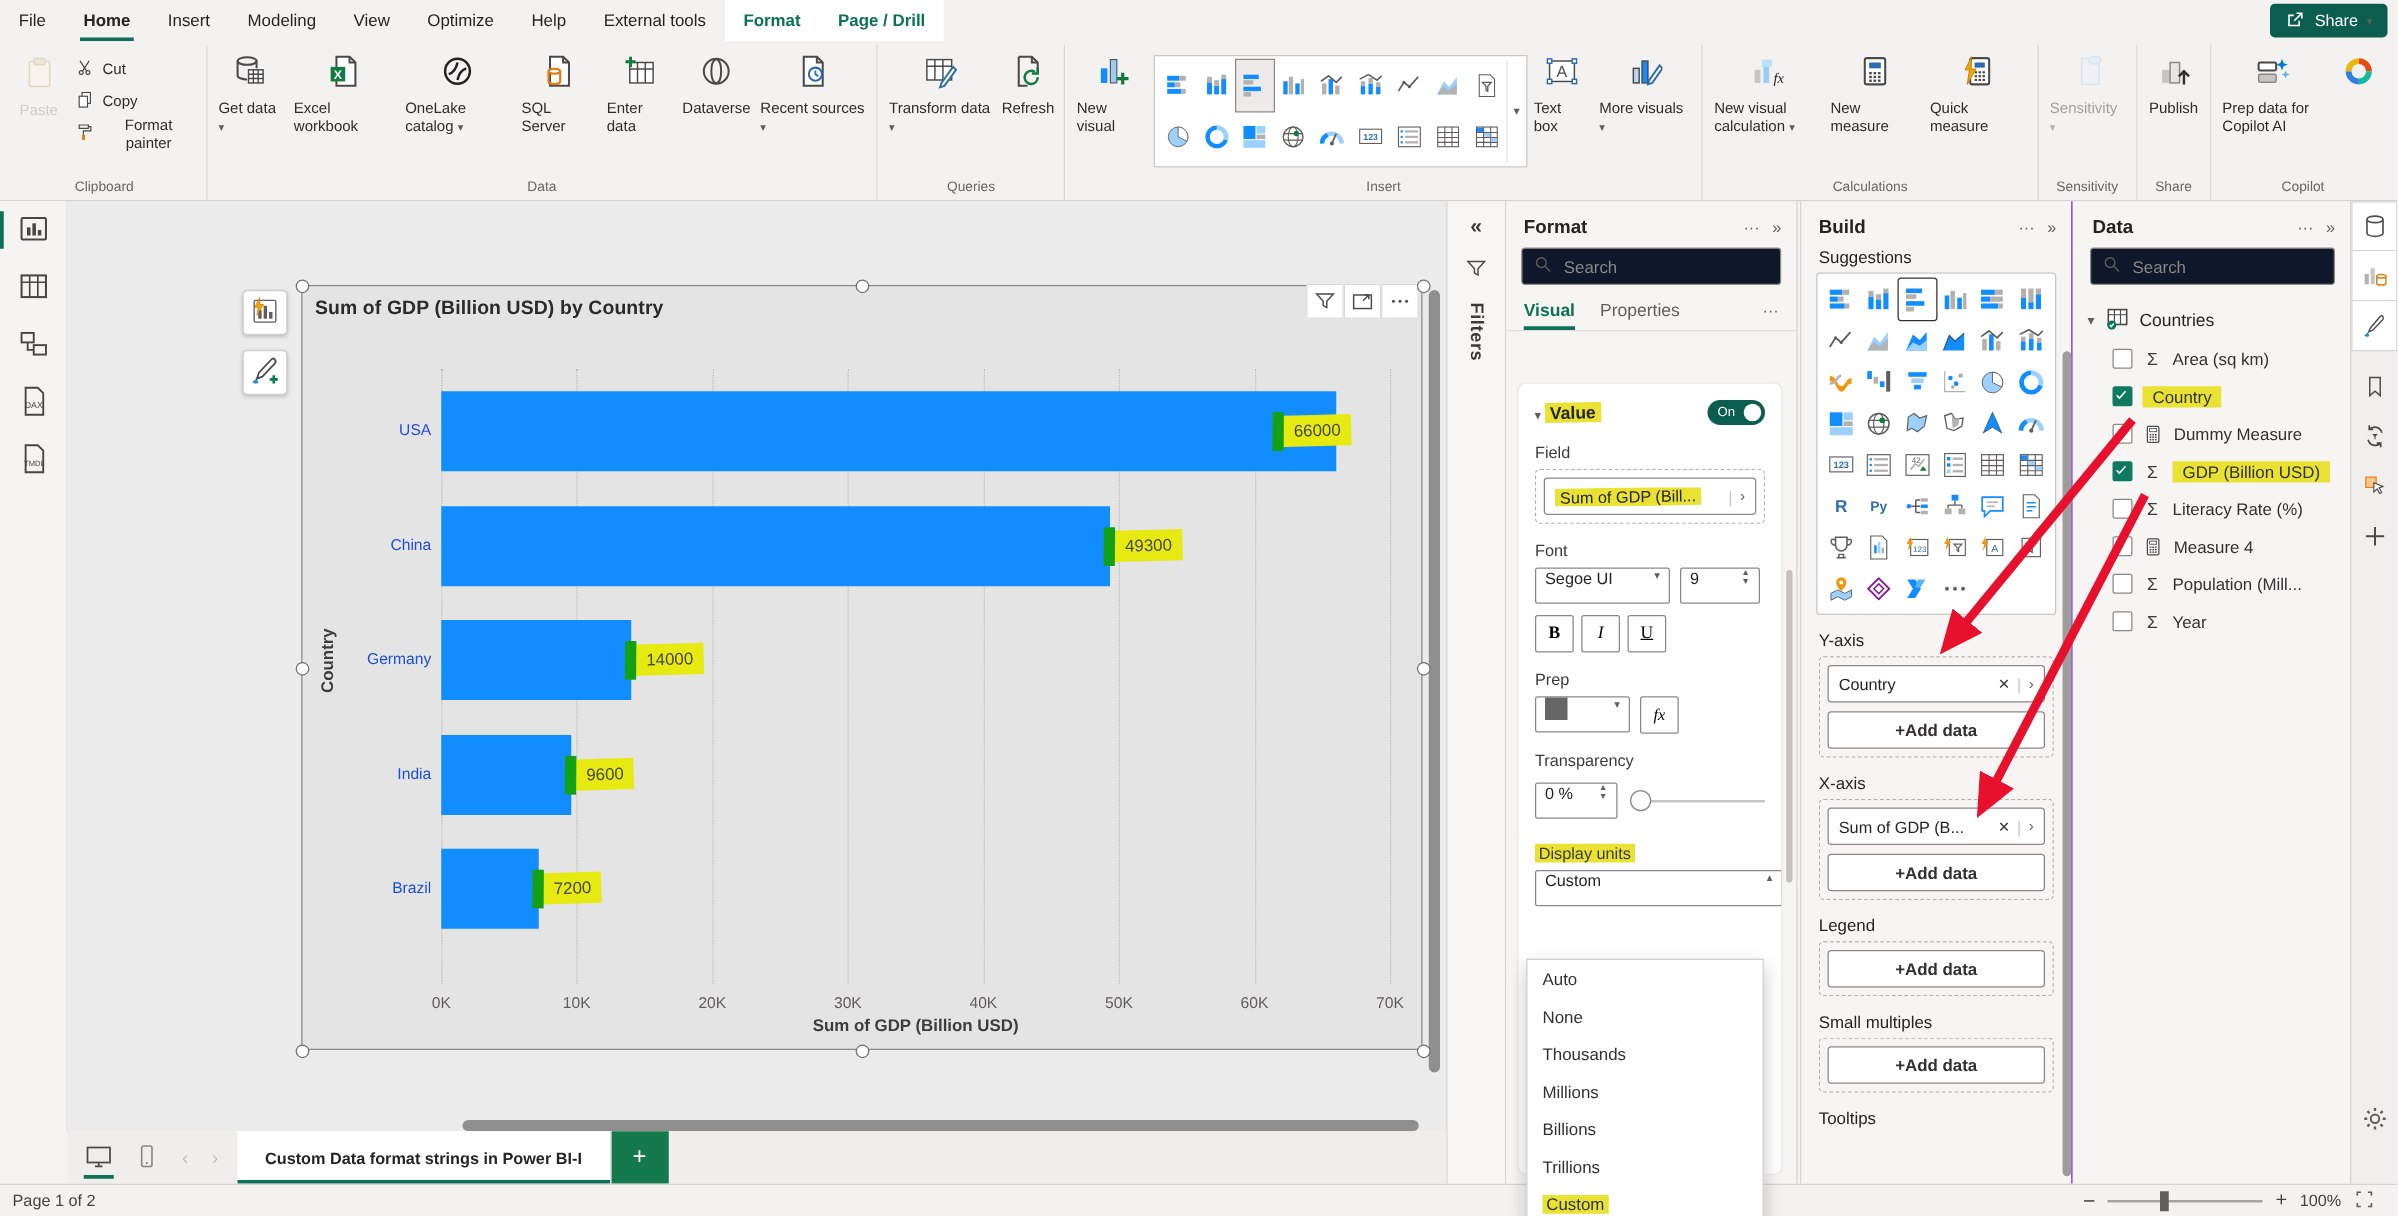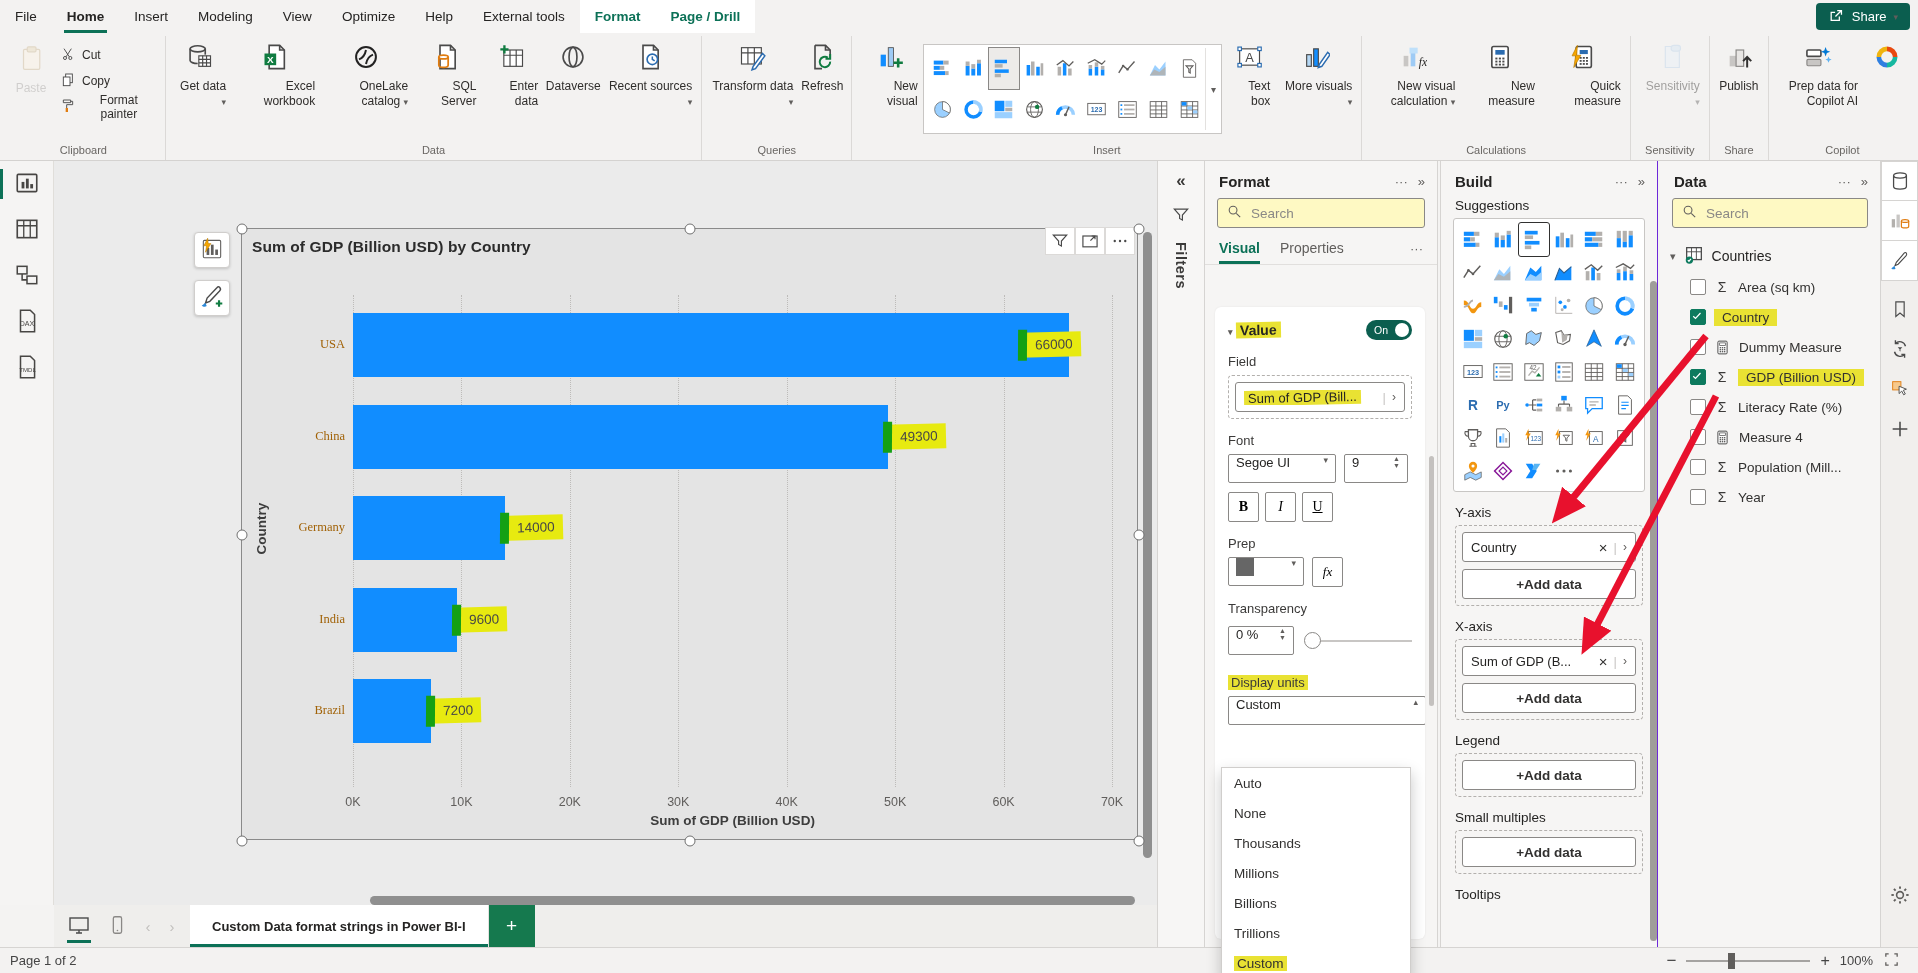--- a/index.html
+++ b/index.html
@@ -14,21 +14,21 @@
   .menu-item.contextual { color:#0c7157; background:#fff; font-weight:bold; }
   .share-btn { position:absolute; right:8px; top:3px; height:27px; background:#0b5e4f; color:#fff; border:none; border-radius:4px; display:flex; align-items:center; gap:7px; padding:0 12px; font-size:13px; font-family:inherit; }
 
   
   .ribbon { position:absolute; left:0; top:33px; width:1918px; height:128px; background:#f3f2f1; border-bottom:1px solid #d4d2d0; display:flex; padding:3px 2px 0 2px; }
   .rgroup { display:flex; flex-direction:column; padding:0 5px; border-right:1px solid #dbd9d7; }
   .rgroup:last-child { border-right:none; }
   .rgroup-body { flex:1; display:flex; align-items:flex-start; gap:1px; }
   .rgroup-label { text-align:center; font-size:11px; color:#696663; padding:3px 0 4px; }
   .rbtn { display:flex; flex-direction:column; align-items:center; min-width:48px; max-width:92px; padding:7px 4px 2px; gap:5px; border-radius:3px; background:transparent; border:none; font-family:inherit; }
-  .rbtn .lbl { font-size:12px; line-height:1.25; text-align:right; color:#2f2d2b; }
+  .rbtn .lbl { font-size:12px; line-height:1.25; text-align:left; color:#2f2d2b; }
   .rbtn.disabled { opacity:.42; }
   .clip-col { display:flex; flex-direction:column; justify-content:flex-start; gap:4px; padding-top:8px; }
   .rsmall { display:flex; align-items:center; gap:6px; font-size:12px; height:22px; background:none; border:none; font-family:inherit; color:#2f2d2b; padding:0 4px; }
   .chev { font-size:9px; color:#605e5c; }
   .rib-gallery { width:308px; height:90px; margin-top:8px; background:#fff; border:1px solid #c8c6c4; display:grid; grid-template-columns:repeat(9,1fr) 16px; grid-template-rows:1fr 1fr; padding:3px 0 3px 3px; }
   .gal-cell { display:flex; align-items:center; justify-content:center; cursor:pointer; }
   .gal-cell.selected { background:#edebe9; outline:1px solid #8a8886; }
   .gal-chev { grid-row:1 / span 2; display:flex; align-items:center; justify-content:center; color:#605e5c; font-size:10px; border-left:1px solid #e3e1df; }
 
   
@@ -39,39 +39,39 @@
   
   .canvas { position:absolute; left:54px; top:161px; width:1103px; height:744px; background:#ebebeb; }
   .visual { position:absolute; left:187px; top:67px; width:897px; height:612px; background:#e4e4e4; border:1px solid #8a8a8a; }
   .v-title { position:absolute; left:10px; top:9px; font-size:15.5px; font-weight:bold; color:#2b2b2b; letter-spacing:0.1px; }
   .handle { position:absolute; width:11px; height:11px; border-radius:50%; background:#fff; border:1px solid #707070; transform:translate(-50%,-50%); z-index:5; }
   .v-header-icons { position:absolute; right:2px; top:-2px; display:flex; z-index:4; }
   .vh-btn { width:30px; height:28px; background:#fff; border:1px solid #dcdad8; display:flex; align-items:center; justify-content:center; }
   .onobj-btn { position:absolute; width:36px; height:36px; background:#fff; border:1px solid #d0cecc; border-radius:4px; box-shadow:0 1px 3px rgba(0,0,0,.18); display:flex; align-items:center; justify-content:center; }
   .gridline { position:absolute; width:0; border-left:1px dotted #bdbbb9; }
   .bar { position:absolute; background:#118DFF; }
-  .cat-label { position:absolute; text-align:right; font-size:12.5px; color:#a16207;font-family:Liberation Serif, serif; }
+  .cat-label { position:absolute; text-align:right; font-size:12.5px; color:#1d4ed8; }
   .tick-label { position:absolute; font-size:12.5px; color:#605e5c; transform:translateX(-50%); }
   .x-title { position:absolute; font-size:13.5px; font-weight:bold; color:#3d3d3d; transform:translateX(-50%); }
   .y-title { position:absolute; font-size:13.5px; font-weight:bold; color:#3d3d3d; transform:rotate(-90deg); transform-origin:center; white-space:nowrap; }
   .chip { position:absolute; height:25px; line-height:25px; background:#e7ea10; color:#474747; font-size:13.5px; padding:0 8px 0 15px; transform:rotate(-1.6deg); white-space:nowrap; }
   .chip::before { content:""; position:absolute; left:-2px; top:-3px; width:9px; height:31px; background:#14a014; transform:rotate(2deg); }
   .scroll-v { position:absolute; width:9px; border-radius:5px; background:#8f8f8f; }
   .scroll-h { position:absolute; height:9px; border-radius:5px; background:#8f8f8f; }
 
   
   .filters-strip { position:absolute; left:1157px; top:161px; width:48px; height:786px; background:#f7f6f5; border-left:1px solid #d6d4d2; border-right:1px solid #d6d4d2; display:flex; flex-direction:column; align-items:center; padding-top:10px; gap:14px; }
   .filters-vert { writing-mode:vertical-rl; font-size:14.5px; font-weight:bold; color:#3b3a39; letter-spacing:.5px; }
 
   
   .pane { position:absolute; top:161px; height:786px; background:#f6f5f4; }
   .pane-head { display:flex; align-items:center; justify-content:space-between; padding:12px 12px 8px 14px; }
   .pane-title { font-size:15px; font-weight:bold; color:#252423; }
   .pane-head-icons { color:#605e5c; font-size:13px; display:flex; gap:10px; align-items:center; }
-  .searchbox { margin:0 12px; height:30px; background:#fef9c3; border:1px solid #8a8886; border-radius:3px; display:flex; align-items:center; gap:8px; padding:0 8px; color:#8a8886; font-size:13.5px; }
+  .searchbox { margin:0 12px; height:30px; background:#0f172a; border:1px solid #8a8886; border-radius:3px; display:flex; align-items:center; gap:8px; padding:0 8px; color:#8a8886; font-size:13.5px; }
   .hl { background:#e9e233; display:inline-block; padding:0 4px; transform:rotate(-1.1deg); }
   .hl2 { background:#e9e233; display:inline-block; padding:0 3px; }
 
   
   .fmt-tabs { display:flex; align-items:center; gap:20px; padding:12px 14px 0; border-bottom:1px solid #e1dfdd; }
   .fmt-tab { padding-bottom:8px; font-size:14px; color:#605e5c; position:relative; background:none; border:none; font-family:inherit; }
   .fmt-tab.active { color:#0c7157; font-weight:bold; }
   .fmt-tab.active::after { content:""; position:absolute; left:0; right:0; bottom:0; height:3px; background:#0c7157; }
   .fmt-card { position:absolute; left:10px; right:12px; top:146px; bottom:8px; background:#fff; border-radius:6px; padding:13px 13px; overflow:hidden; box-shadow:0 0 2px rgba(0,0,0,.08); }
   .val-row { display:flex; align-items:center; justify-content:space-between; }

